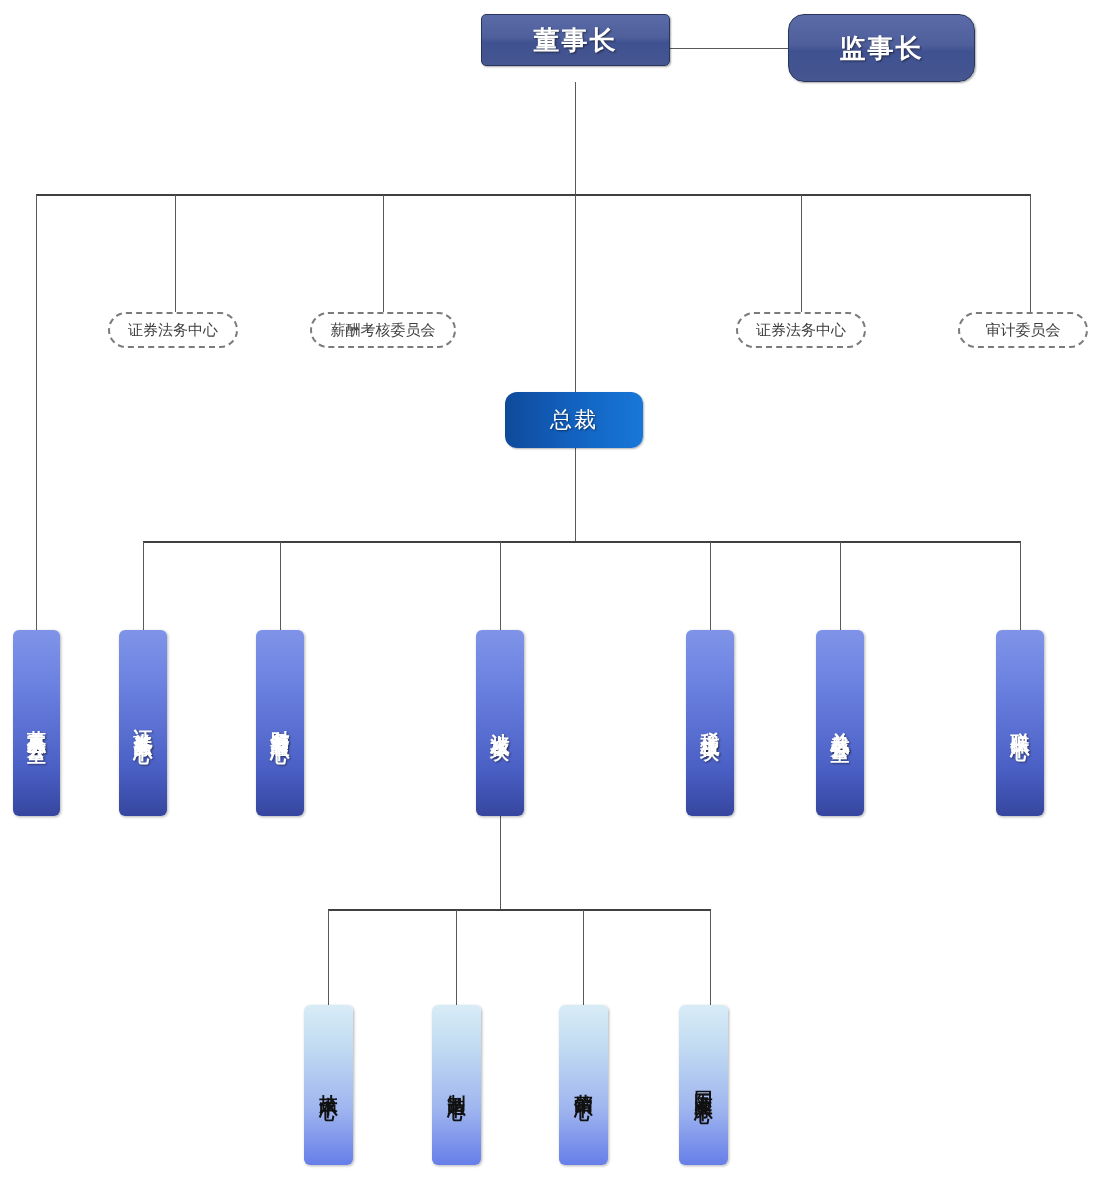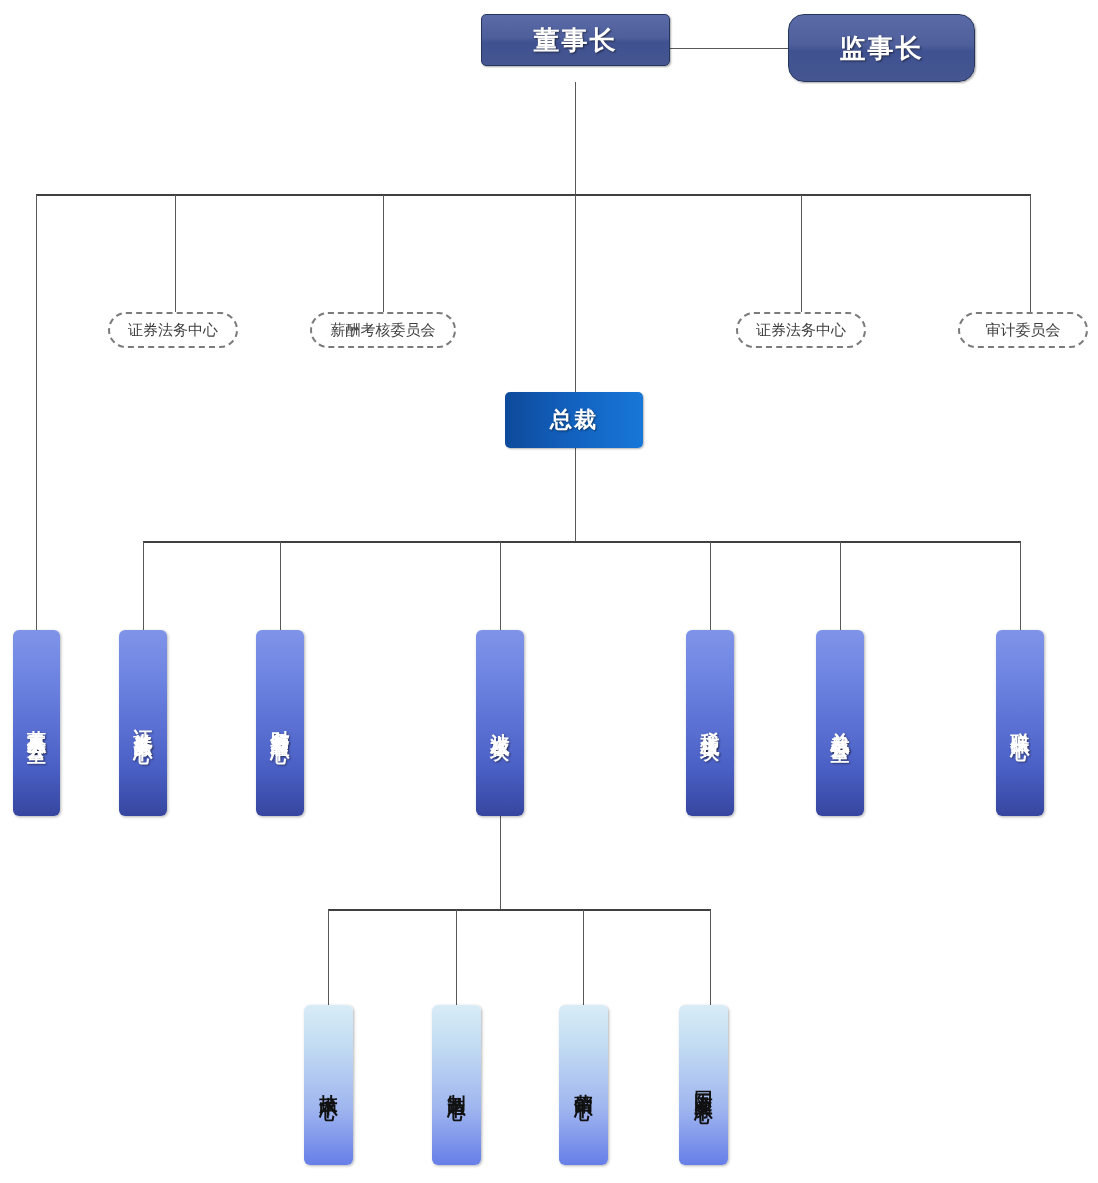--- a/index.html
+++ b/index.html
@@ -42,29 +42,29 @@
     font-size: 26px;
     font-weight: bold;
     letter-spacing: 2px;
     text-shadow: 1px 1px 2px rgba(0,0,0,0.55);
   }
 
   
   .president-box {
     position: absolute;
     box-sizing: border-box;
-    border-radius: 5px;
+    border-radius: 12px;
     background: linear-gradient(to right, #0e4a9b 0%, #1260bd 45%, #1877d8 100%);
     box-shadow: 1px 1px 2px rgba(0,0,0,0.3);
     display: flex;
     align-items: center;
     justify-content: center;
     color: #ffffff;
     font-size: 22px;
-    font-weight: bold;
+    font-weight: normal;
     letter-spacing: 2px;
     text-shadow: 1px 1px 2px rgba(0,0,0,0.5);
   }
 
   
   .committee {
     position: absolute;
     box-sizing: border-box;
     border: 2px dashed #7b7b7b;
     border-radius: 20px;

